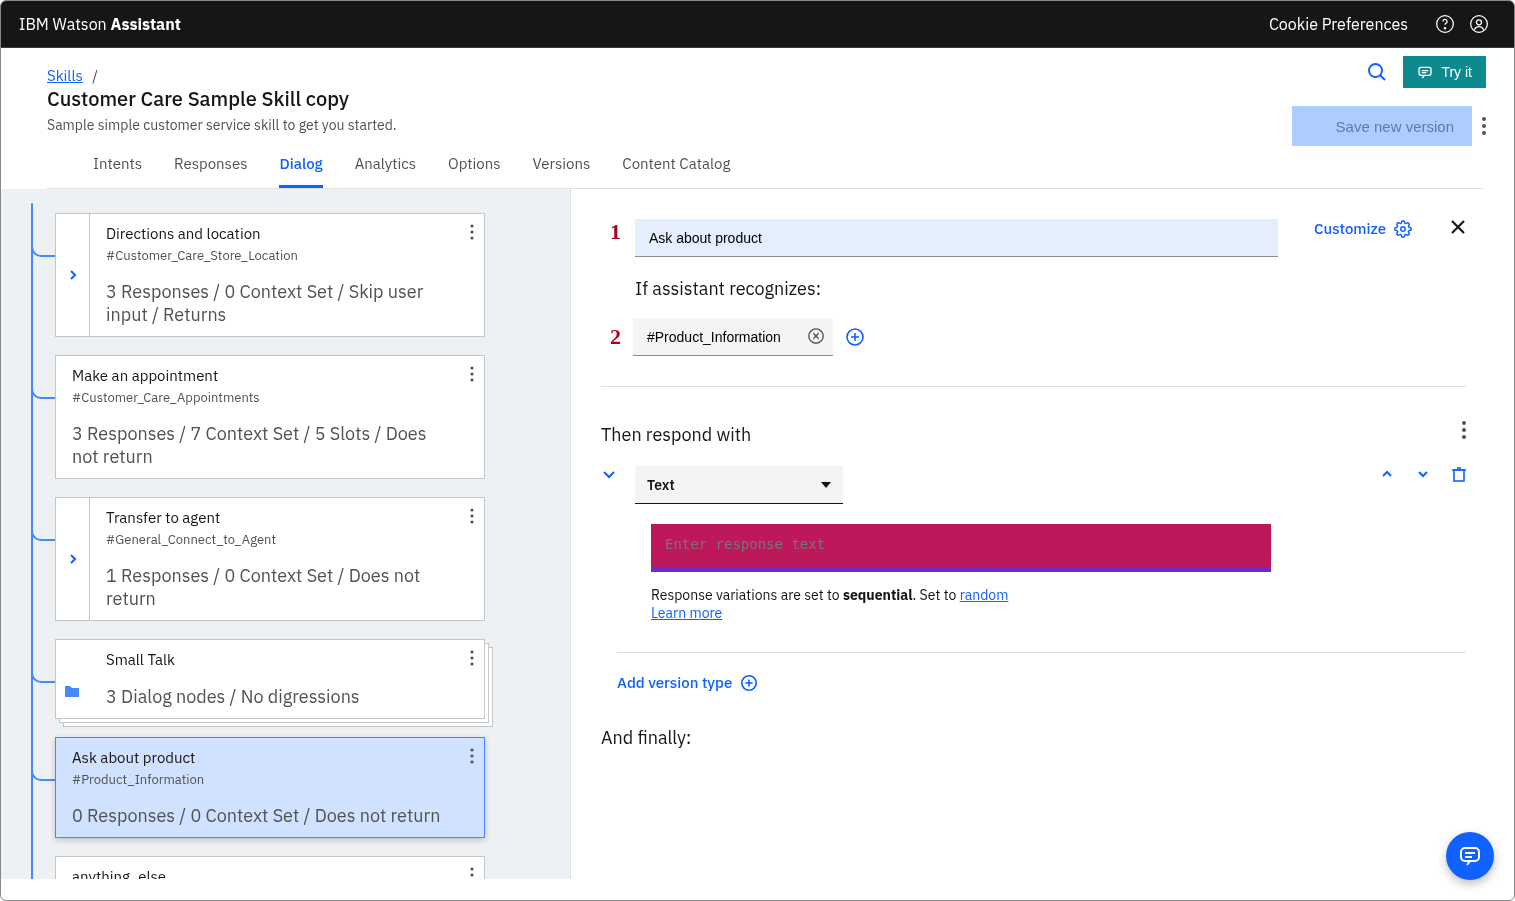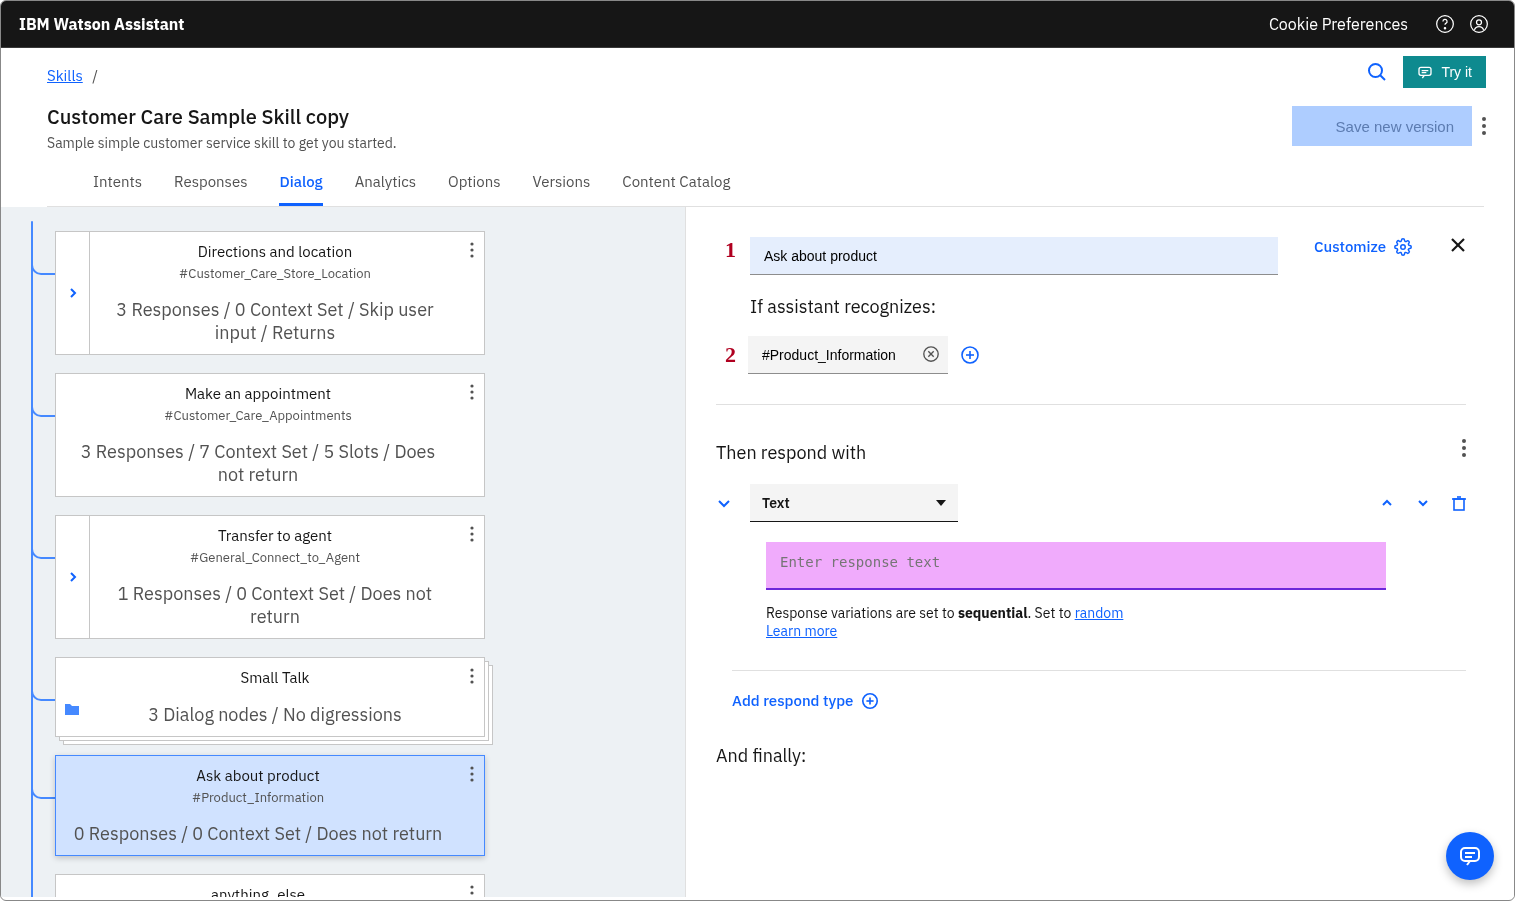--- a/index.html
+++ b/index.html
@@ -1,26 +1,26 @@
 <!DOCTYPE html>
 <html><head>
 <meta charset="utf-8">
 <style>
   * { box-sizing: border-box; margin: 0; padding: 0; }
   body { font-family: "IBM Plex Sans", -apple-system, BlinkMacSystemFont, "Segoe UI", Roboto, Arial, sans-serif; font-size: 14px; color: #161616; background: #fff; width: 1515px; height: 901px; overflow: hidden; border: 1px solid #888; border-radius: 6px; position: relative; }
   .topbar { background: #161616; color: #fff; height: 47px; display: flex; align-items: center; padding: 0 18px; border-bottom: 1px solid #393939; }
   .topbar .brand { font-size: 16px; flex:1; }
-  .topbar .brand .light { font-weight: 700; }
+  .topbar .brand .light { font-weight: 400; }
   .topbar .brand .bold { font-weight: 700; }
   .topbar .prefs { font-size: 16px; margin-right: 20px; }
   .topbar .ticon { color:#fff; width:34px; display:flex; justify-content:center; }
   svg { display:block; }
 
   .header { padding: 12px 30px 0 46px; position:relative; }
-  .breadcrumb { font-size: 15px; margin-top:6px; margin-bottom: 18px; }
+  .breadcrumb { font-size: 15px; margin-top:6px; }
   .breadcrumb a { color: #0F62FE; text-decoration: underline; }
   .breadcrumb .sep { color:#525252; margin: 0 6px; }
   .skill-title { font-size: 20px; font-weight: 500; }
   .skill-sub { font-size: 14px; color: #525252; margin-top: 4px; }
   .head-actions { position:absolute; right: 28px; top: 8px; display:flex; align-items:center; gap:14px; }
   .searchbtn { color:#0F62FE; }
   .tryit { background:#0E7C86; color:#fff; height:32px; padding:0 14px; display:flex; align-items:center; gap:8px; font-size:14px; border:none; cursor:pointer; background:#0E8A8F; }
   .tryit { background:#0E8390; }
   .tryit { background:#0F838A; }
   .tryit svg { color:#fff; }
@@ -32,21 +32,21 @@
   .savebtn { background:#8FB3E6; }
   .savebtn[disabled] { background:#A6C8FF; color:#4b6ea9; }
   .savebtn { cursor:not-allowed; }
   .threedots { color:#525252; cursor:pointer; }
 
   .tabs { display:flex; gap: 32px; padding: 20px 46px 0 46px; border-bottom: 1px solid #e0e0e0; }
   .tab { padding-bottom: 12px; font-size: 15px; color: #525252; cursor:pointer; }
   .tab.active { color:#0F62FE; border-bottom: 3px solid #0F62FE; font-weight:500; }
 
   .content { display:flex; height: calc(100% - 47px - 162px); }
-  .left { width: 684px; background: #edf1f4; position:relative; padding: 10px 0 0 20px; overflow:hidden;text-align:center; }
+  .left { width: 569px; background: #edf1f4; position:relative; padding: 10px 0 0 20px; overflow:hidden; }
   .right { flex:1; background:#fff; border-left:1px solid #e0e0e0; position:relative; overflow:hidden; }
   .right-scroll { padding: 0 48px 0 30px; height:100%; overflow-y:auto; }
 
   .tree { position:relative; margin-left: 6px;}
   .tree-line { position:absolute; left:4px; top:-10px; bottom:0; width:2px; background:#4589ff; border-radius:1px; }
 
   .node { position:relative; margin: 14px 0 18px 28px; }
   .node .connector { position:absolute; left:-24px; top:22px; width:24px; height:22px; border-left:2px solid #4589ff; border-bottom:2px solid #4589ff; border-bottom-left-radius:10px;}
   .card { background:#fff; border:1px solid #c6c6c6; width: 430px; position:relative; }
   .card.selected { background:#d0e2ff; border:1px solid #4589ff; box-shadow: 0 2px 6px rgba(0,0,0,0.2); }
@@ -68,26 +68,26 @@
 
   .sec-title { font-size:18px; color:#161616; margin-top: 10px; }
   .recognize-row { display:flex; align-items:center; gap:12px; margin: 18px 0 30px 0; }
   .cond-input { width: 200px; height:38px; padding: 0 34px 0 14px; background:#f4f4f4; border:none; border-bottom:1px solid #8d8d8d; font-size:14px; }
   .cond-wrap { position:relative; }
   .cond-clear { position:absolute; right:8px; top:9px; color:#525252; cursor:pointer;}
   .add-circle { color:#0F62FE; cursor:pointer; }
 
   .respond-block { border-top:1px solid #e0e0e0; padding: 26px 0 0 0; }
   .respond-head { display:flex; align-items:center; justify-content:space-between; }
-  .respond-row { display:flex; align-items:center; gap: 18px; margin-top: 20px; }
+  .respond-row { display:flex; align-items:flex-start; gap: 18px; margin-top: 20px; }
   .chev { color:#0F62FE; cursor:pointer; }
   .type-select { width: 208px; height:38px; background:#f4f4f4; border:none; border-bottom:1px solid #161616; padding: 0 12px; font-size:14px; font-weight:600; display:flex; align-items:center; justify-content:space-between; cursor:pointer;}
   .resp-actions { margin-left:auto; display:flex; align-items:center; gap:22px; color:#0F62FE;}
   .resp-actions .del { color:#0F62FE; cursor:pointer;}
-  .resp-text { width: 100%; max-width: 620px; height:48px; background:#f0abfc; border:none; border-bottom:2px solid #6d28d9; padding:12px 14px; font-size:14px; margin-left: 50px; margin-top: 20px; resize: none;}
+  .resp-text { width: 100%; max-width: 620px; height:48px; background:#be185d; border:none; border-bottom:4px solid #6d28d9; padding:12px 14px; font-size:14px; margin-left: 50px; margin-top: 20px; resize: none;}
   .var-text { font-size:14px; color:#161616; margin-left:50px; margin-top:10px; }
   .var-text .b { font-weight:700;}
   .var-text a { color:#0F62FE; }
   .add-resp { display:flex; align-items:center; gap:8px; color:#0F62FE; font-weight:500; font-size:15px; margin: 30px 0 0 16px; cursor:pointer; border-top:1px solid #e0e0e0; padding-top:20px; width:calc(100% - 16px);}
   .finally { margin-top: 34px; font-size:18px;}
 
   .chat-bubble { position:absolute; right: 20px; bottom: 20px; width:48px; height:48px; border-radius:50%; background:#0F62FE; display:flex; align-items:center; justify-content:center; color:#fff; box-shadow: 0 4px 10px rgba(0,0,0,0.25); cursor:pointer;}
 </style>
 </head>
 <body>
@@ -382,21 +382,21 @@
                 </svg>
               </span>
           </div>
         </div>
         <textarea class="resp-text" placeholder="Enter response text" style=""></textarea>
         <div class="var-text">
           <span>Response variations are set to </span><span class="b">sequential</span><span>. Set to </span><a href="#">random</a><br>
           <a href="#">Learn more</a>
         </div>
         <div class="add-resp">
-          <span>Add respond type</span>
+          <span>Add version type</span>
           <span>
             <svg width="18" height="18" viewBox="0 0 20 20" fill="none" stroke="currentColor" stroke-width="1.8">
                 <circle cx="10" cy="10" r="8"></circle>
                 <line x1="10" y1="6" x2="10" y2="14"></line>
                 <line x1="6" y1="10" x2="14" y2="10"></line>
               </svg>
           </span>
         </div>
         <div class="finally">And finally:</div>
       </div>

